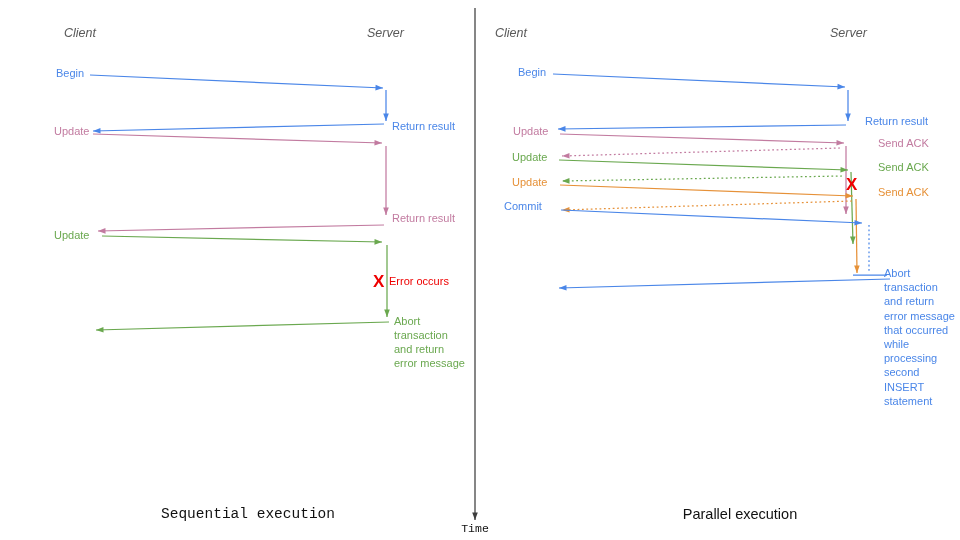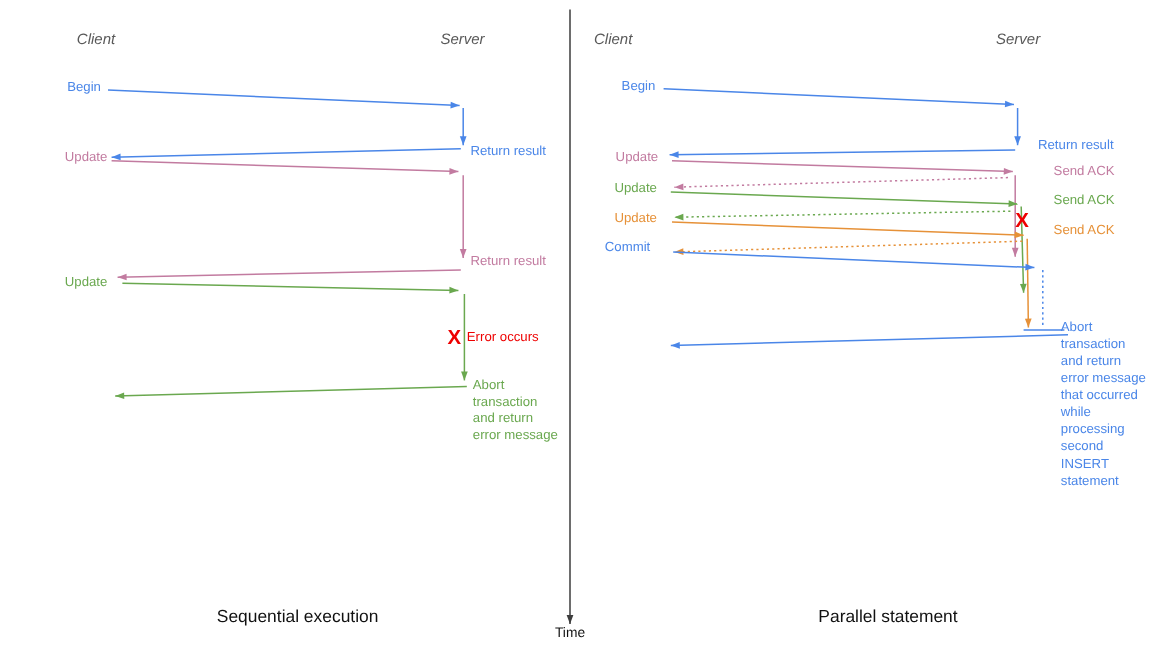--- a/index.html
+++ b/index.html
@@ -1,21 +1,21 @@
 <!DOCTYPE html>
 <html><head>
 <meta charset="utf-8">
 <style>
   html,body{margin:0;padding:0;background:#ffffff;width:960px;height:540px;overflow:hidden;}
   body{font-family:"Liberation Sans","DejaVu Sans",sans-serif;position:relative;}
   #stage{position:relative;width:960px;height:540px;margin-left:12px;}
   svg{position:absolute;left:0;top:0;}
   .overlay-label{position:absolute;color:#111111;}
   .section-title{width:220px;text-align:center;font-size:14.5px;top:506px;}
-  .time-title{width:60px;text-align:center;font-size:11.5px;top:522px;left:433px;}
+  .time-title{width:60px;text-align:center;font-size:11.5px;top:522px;left:433px;font-family:Liberation Mono, monospace;}
 </style>
 </head>
 <body>
 
 <div id="stage">
   <svg id="diagram-canvas" width="960" height="540" viewBox="0 0 960 540">
       <g>
         <line x1="78" y1="75" x2="371" y2="88" stroke="#4a86e8" stroke-width="1.25"></line>
         <polygon points="371,88 363.38326128414343,90.46481060821554 363.6314812485619,84.8703144870922" fill="#4a86e8"></polygon>
       </g>
@@ -150,16 +150,16 @@
         <text x="872" y="301.4" fill="#4a86e8" font-size="11" dominant-baseline="central">and return</text>
         <text x="872" y="315.6" fill="#4a86e8" font-size="11" dominant-baseline="central">error message</text>
         <text x="872" y="329.8" fill="#4a86e8" font-size="11" dominant-baseline="central">that occurred</text>
         <text x="872" y="344" fill="#4a86e8" font-size="11" dominant-baseline="central">while</text>
         <text x="872" y="358.2" fill="#4a86e8" font-size="11" dominant-baseline="central">processing</text>
         <text x="872" y="372.4" fill="#4a86e8" font-size="11" dominant-baseline="central">second</text>
         <text x="872" y="386.6" fill="#4a86e8" font-size="11" dominant-baseline="central">INSERT</text>
         <text x="872" y="400.8" fill="#4a86e8" font-size="11" dominant-baseline="central">statement</text>
       </g>
     </svg>
-  <div class="overlay-label section-title" style="left:126px;">Sequential execution</div>
-  <div class="overlay-label section-title" style="left:618px;">Parallel statement</div>
+  <div class="overlay-label section-title" style="left:126px;font-family:Liberation Mono, monospace;">Sequential execution</div>
+  <div class="overlay-label section-title" style="left:618px;">Parallel execution</div>
   <div class="overlay-label time-title">Time</div>
 </div>
 
 </body></html>

